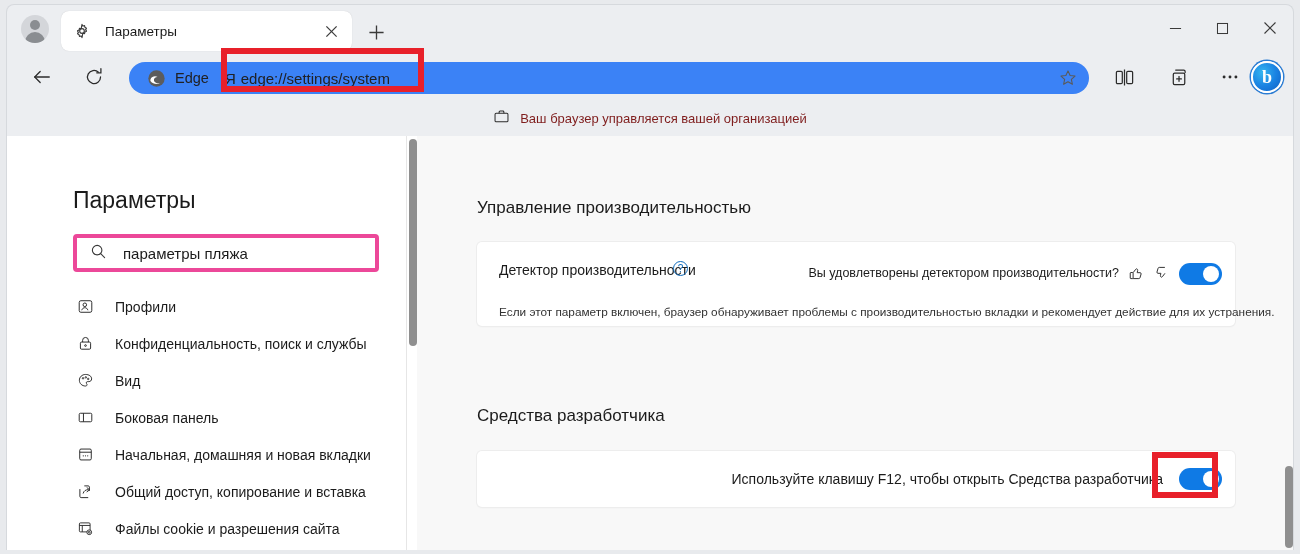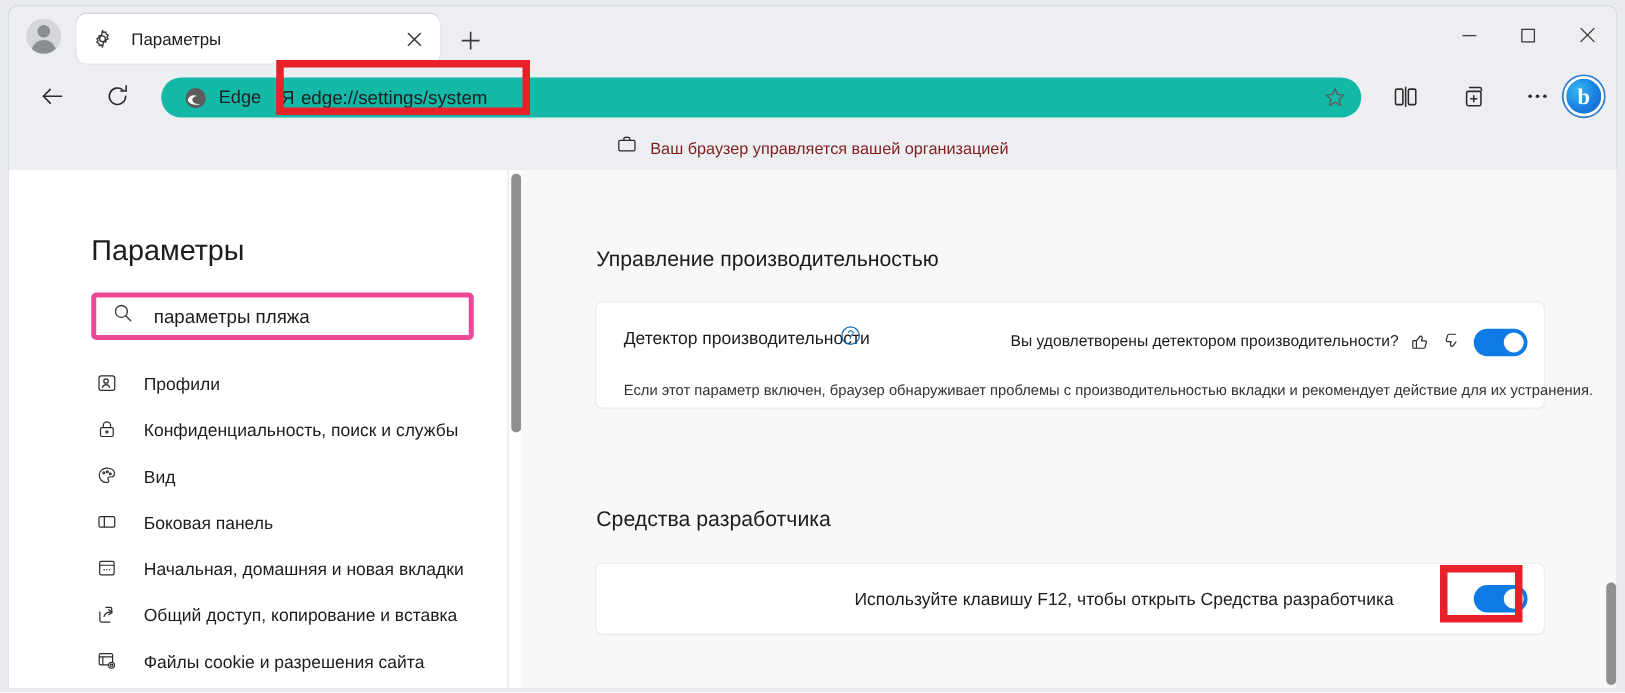--- a/index.html
+++ b/index.html
@@ -91,21 +91,21 @@
   }
   .tb-icon {
     position: absolute; top: 7px;
     width: 34px; height: 34px;
     display: flex; align-items: center; justify-content: center;
     border-radius: 5px;
   }
   .omnibox {
     position: absolute; left: 122px; top: 9px;
     width: 960px; height: 32px;
-    background: #14b8a6;
+    background: #3b82f6;
     border-radius: 16px;
     display: flex; align-items: center;
   }
   .edge-badge {
     display: flex; align-items: center;
     margin-left: 18px; flex: none;
   }
   .edge-badge .lbl {
     font-size: 14.5px; color: #202124; margin-left: 9px;
   }
@@ -258,21 +258,21 @@
     background: #ffffff;
   }
   .perf-desc {
     position: absolute; left: 22px; top: 63px;
     font-size: 11.8px; color: #323232;
     white-space: nowrap;
   }
   .dev-row {
     position: absolute; left: 0; top: 0;
     width: 100%; height: 100%;
-    display: flex; align-items: center; justify-content: flex-end; gap: 48px;
+    display: flex; align-items: center; justify-content: flex-end;
   }
   .dev-label {
     font-size: 14px; color: #1b1b1b;
     margin-right: 16px;
   }
   .ct-scroll {
     position: absolute; right: 0px; top: 0;
     width: 12px; height: 415px;
   }
   .ct-scroll .thumb {

